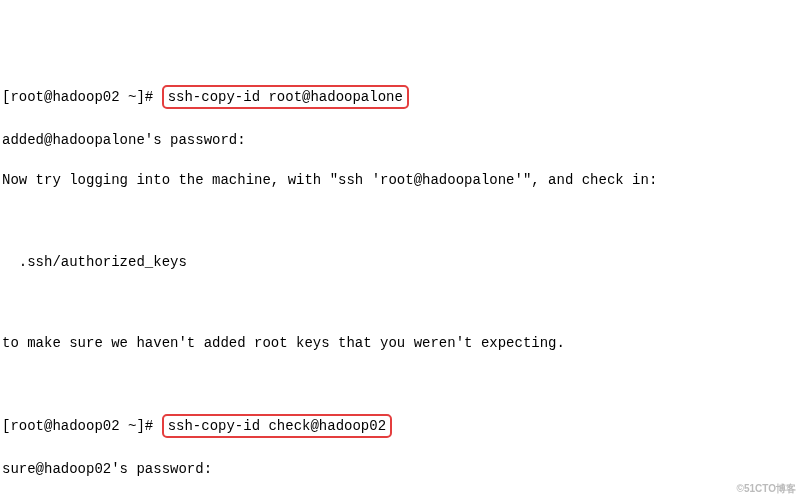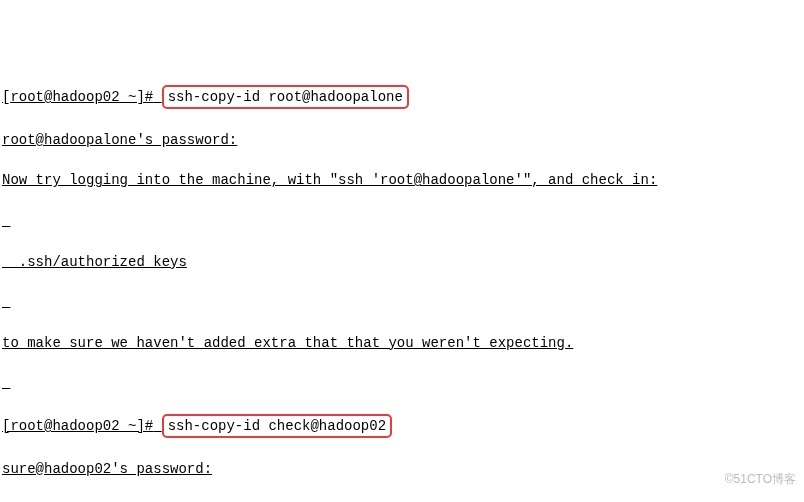--- a/index.html
+++ b/index.html
@@ -9,49 +9,49 @@
       background: #ffffff;
       color: #000000;
       white-space: pre;
       line-height: 1.45;
       padding: 4px 2px;
       position: relative;
       width: 804px;
       height: 502px;
       overflow: hidden;
     }
-    .line { display: block; text-decoration: underline; }
+    .line { display: block; }
     .hl {
       border: 2px solid #e43e3e;
       border-radius: 5px;
       padding: 0 4px;
       display: inline-block;
     }
     .watermark {
       position: absolute;
       right: 8px;
-      bottom: 14px;
+      bottom: 6px;
       font-family: Arial, sans-serif;
-      font-size: 12px;
+      font-size: 10px;
       color: rgba(120,120,120,0.5);
-      font-weight: 400;
+      font-weight: 700;
     }
   </style>
 </head>
 <body>
 
 
 
 <span class="line"><span>[root@hadoop02 ~]#</span> <span class="hl">ssh-copy-id root@hadoopalone</span></span>
-<span class="line">root@hadoopalone's password:</span>
+<span class="line">added@hadoopalone's password:</span>
 <span class="line">Now try logging into the machine, with "ssh 'root@hadoopalone'", and check in:</span>
 <span class="line"> </span>
 <span class="line">  .ssh/authorized_keys</span>
 <span class="line"> </span>
-<span class="line">to make sure we haven't added extra that that you weren't expecting.</span>
+<span class="line">to make sure we haven't added root keys that you weren't expecting.</span>
 <span class="line"> </span>
 <span class="line"><span>[root@hadoop02 ~]#</span> <span class="hl">ssh-copy-id check@hadoop02</span></span>
 <span class="line">sure@hadoop02's password:</span>
 <span class="line">Now try logging into the machine, with "ssh 'root@hadoop02'", and check in:</span>
 
 
 
 
 
 

